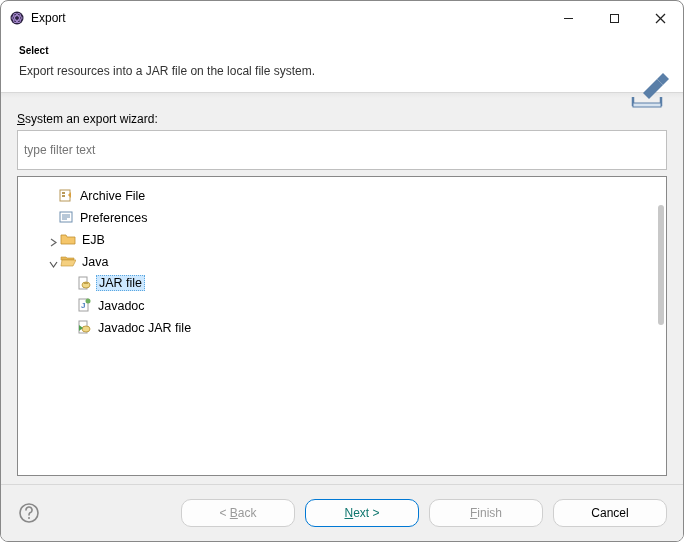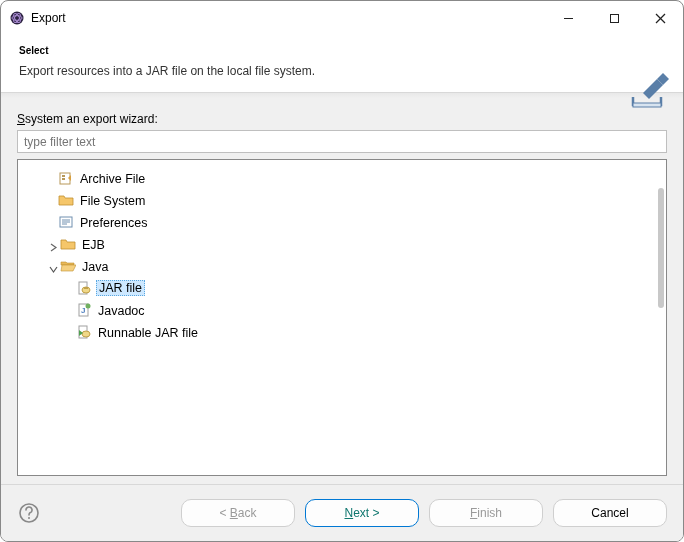--- a/index.html
+++ b/index.html
@@ -18,21 +18,21 @@
 .header h1 { font-size: 10px; font-weight: 600; margin-bottom: 8px; }
 .header p { font-size: 12px; color: #333; }
 .header .banner-icon { position: absolute; right: 12px; top: 28px; }
 
 .divider-top { height: 6px; background: linear-gradient(to bottom, #e8e8e8, #f0f0f0); border-top: 1px solid #d8d8d8; }
 
 
 .body { flex: 1; background: #f0f0f0; padding: 14px 16px 8px 16px; display: flex; flex-direction: column; }
 .body-label { font-size: 12px; margin-bottom: 4px; }
 .body-label u { text-decoration: underline; }
-.filter { width: 100%; height: 23px; border: 1px solid #bfbfbf; background: #fff; font-size: 12px; padding: 0 6px; color: #777; margin-bottom: 6px; }
+.filter { width: 100%; height: 40px; border: 1px solid #bfbfbf; background: #fff; font-size: 12px; padding: 0 6px; color: #777; margin-bottom: 6px; }
 .tree-wrap { flex: 1; background: #fff; border: 1px solid #888; overflow: hidden; position: relative; }
 .tree { padding: 4px 0; font-size: 12.5px; height: 100%; overflow-y: auto; }
 .tree-row { display: flex; align-items: flex-end; height: 22px; padding-left: 6px; white-space: nowrap; }
 .tree-row .twisty { width: 14px; display: flex; align-items: center; justify-content: center; color: #666; font-size: 10px; }
 .tree-row .ticon { width: 16px; height: 16px; margin-right: 4px; display: flex; align-items: center; justify-content: center; }
 .tree-row.selected { }
 .tree-row.selected .label-wrap { background: #cde8ff; border: 1px dotted #5aa7e0; padding: 0 2px; }
 .label-wrap { padding: 0 2px; }
 .indent-1 { padding-left: 28px; }
 .indent-leaf-1 { padding-left: 40px; }
@@ -107,28 +107,20 @@
             <svg width="16" height="16" viewBox="0 0 16 16">
               <rect x="2" y="3" width="10" height="11" fill="#fff" stroke="#b89858" stroke-width="1"></rect>
               <rect x="4" y="5" width="3" height="2" fill="#b89858"></rect>
               <rect x="4" y="8" width="3" height="2" fill="#b89858"></rect>
               <path d="M10 8 L13 5 L13 11 Z" fill="#d8a040"></path>
             </svg>
           </span>
         <span class="label-wrap">Archive File</span>
       </div>
 
-      <div class="tree-row indent-leaf-1">
-        <span class="ticon">
-            <svg width="16" height="16" viewBox="0 0 16 16">
-              <path d="M1 4 L6 4 L7 6 L15 6 L15 13 L1 13 Z" fill="#f5c66a" stroke="#c09030" stroke-width="0.8"></path>
-            </svg>
-          </span>
-        <span class="label-wrap">File System</span>
-      </div>
 
       <div class="tree-row indent-leaf-1">
         <span class="ticon">
             <svg width="16" height="16" viewBox="0 0 16 16">
               <rect x="2" y="3" width="12" height="10" fill="#fff" stroke="#7090b0" stroke-width="1"></rect>
               <line x1="4" y1="6" x2="12" y2="6" stroke="#7090b0"></line>
               <line x1="4" y1="8" x2="12" y2="8" stroke="#7090b0"></line>
               <line x1="4" y1="10" x2="9" y2="10" stroke="#7090b0"></line>
             </svg>
           </span>
@@ -188,21 +180,21 @@
       </div>
 
       <div class="tree-row indent-leaf-2">
         <span class="ticon">
             <svg width="16" height="16" viewBox="0 0 16 16">
               <rect x="3" y="2" width="8" height="12" fill="#fff" stroke="#a0a0a0"></rect>
               <ellipse cx="10" cy="10" rx="4" ry="3" fill="#f0d888" stroke="#c0a048"></ellipse>
               <path d="M3 6 L7 9 L3 12 Z" fill="#50a050"></path>
             </svg>
           </span>
-        <span class="label-wrap">Runnable JAR file</span>
+        <span class="label-wrap">Javadoc JAR file</span>
       </div>
 
     </div>
     <div class="scrollbar-fake"></div>
   </div>
 </div>
 
 <div class="footer-sep"></div>
 <div class="footer">
   <span class="help">

